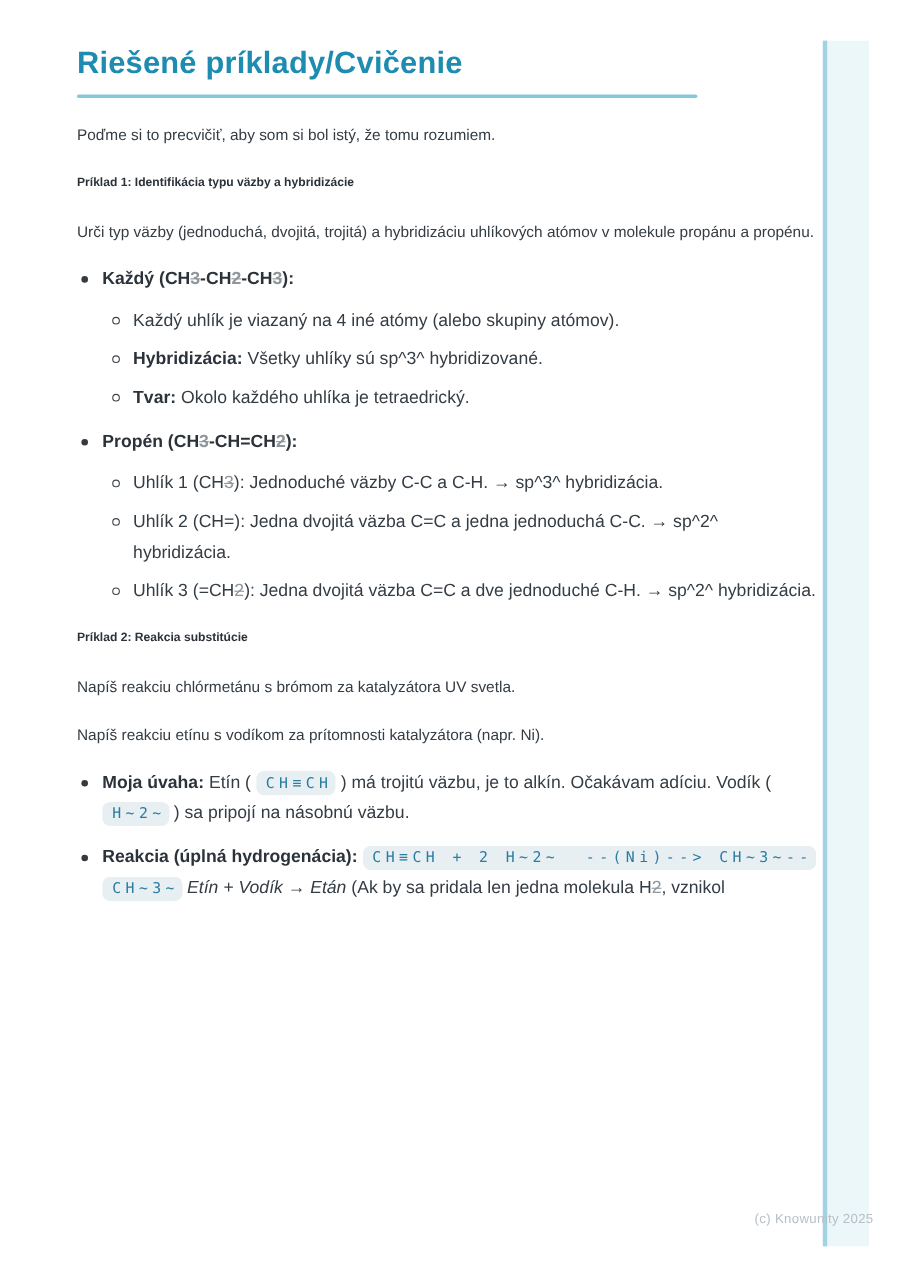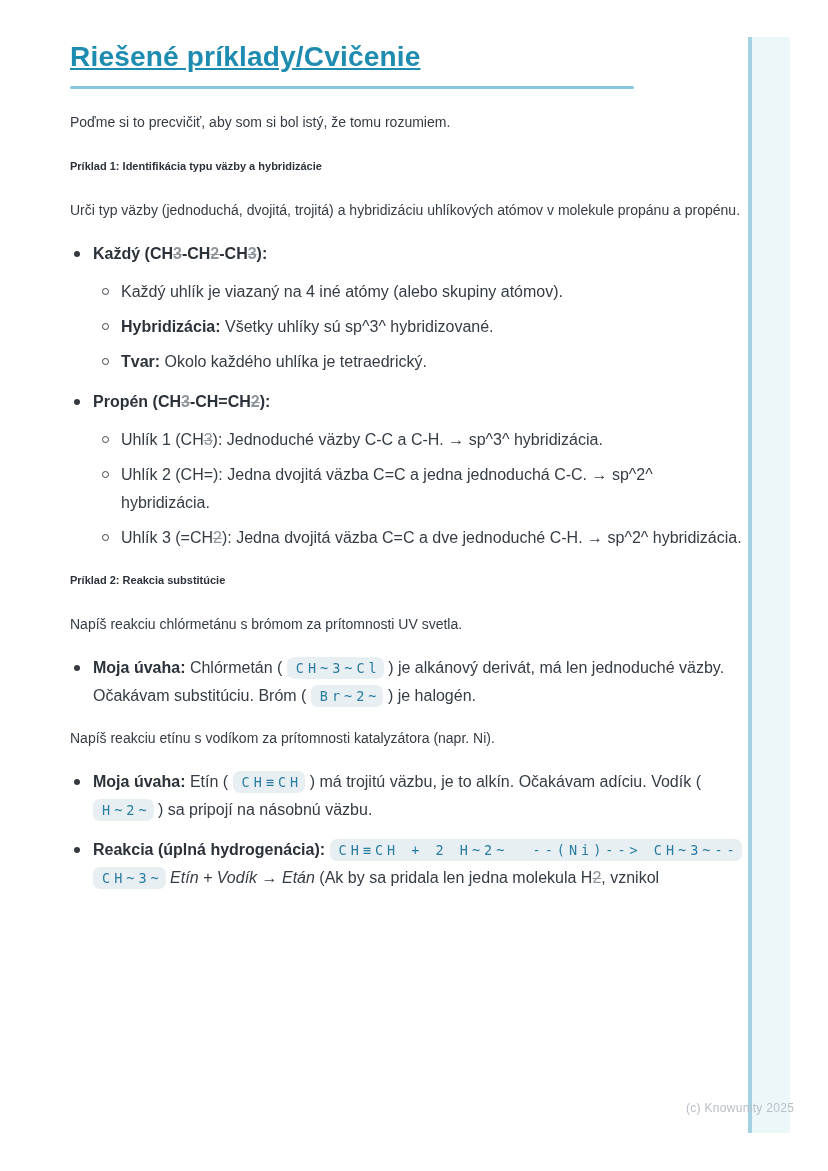--- a/index.html
+++ b/index.html
@@ -14,21 +14,20 @@
     z-index:1;
   }
   .watermark{
     position:absolute;left:686px;top:1101px;z-index:2;
     font-size:12px;letter-spacing:.3px;color:var(--watermark,#b8bfc5);
   }
   .content{position:absolute;left:70px;top:41px;width:672px;z-index:3;}
   .title{
     margin:0 0 13px 0;font-size:28px;font-weight:700;letter-spacing:.2px;
     color:var(--accent,#1e8cb0);
-    text-decoration:underline;
   }
   .rule{width:564px;height:3px;border-radius:2px;background:var(--rule,#85c8dc);margin:0 0 19px 0;}
   .para{margin:8px 0 15px 0;font-size:14px;line-height:29px;color:var(--text,#343c44);}
   .h3{margin:0 0 16px 0;font-size:11px;line-height:28px;font-weight:700;color:var(--heading,#2b323a);}
   ul.l1{list-style:none;margin:0 0 14px 0;padding:0;}
   .li1{position:relative;padding-left:23px;margin-bottom:12px;font-size:16px;line-height:28px;color:var(--text,#343c44);}
   .li1::before{content:"";position:absolute;left:4px;top:11px;width:6px;height:6px;border-radius:50%;background:#343a40;}
   ul.l2{list-style:none;margin:10px 0 0 0;padding:0 0 0 7px;}
   .li2{position:relative;padding-left:21px;margin-bottom:7px;font-size:16px;line-height:28px;color:var(--text,#343c44);}
   .li2:last-child{margin-bottom:0;}
@@ -76,23 +75,22 @@
         <span><span class="seg-b">Propén (CH</span><span class="seg-bs">3</span><span class="seg-b">-CH=CH</span><span class="seg-bs">2</span><span class="seg-b">):</span></span>
         <ul class="l2">
           <li class="li2"><span class="seg-p">Uhlík 1 (CH</span><span class="seg-s">3</span><span class="seg-p">): Jednoduché väzby C-C a C-H. → sp^3^ hybridizácia.</span></li>
           <li class="li2"><span class="seg-p">Uhlík 2 (CH=): Jedna dvojitá väzba C=C a jedna jednoduchá C-C. → sp^2^ hybridizácia.</span></li>
           <li class="li2"><span class="seg-p">Uhlík 3 (=CH</span><span class="seg-s">2</span><span class="seg-p">): Jedna dvojitá väzba C=C a dve jednoduché C-H. → sp^2^ hybridizácia.</span></li>
         </ul>
       </li>
     </ul>
 
     <h3 class="h3">Príklad 2: Reakcia substitúcie</h3>
-    <p class="para">Napíš reakciu chlórmetánu s brómom za prítomnosti UV svetla.</p>
+    <p class="para">Napíš reakciu chlórmetánu s brómom za katalyzátora UV svetla.</p>
     <ul class="l1">
-      <li class="li1"><span class="seg-b">Moja úvaha:</span><span class="seg-p"> Chlórmetán ( </span><span class="seg-c">CH~3~Cl</span><span class="seg-p"> ) je alkánový derivát, má len jednoduché väzby. Očakávam substitúciu. Bróm ( </span><span class="seg-c">Br~2~</span><span class="seg-p"> ) je halogén.</span></li>
     </ul>
 
     <p class="para">Napíš reakciu etínu s vodíkom za prítomnosti katalyzátora (napr. Ni).</p>
     <ul class="l1">
       <li class="li1"><span class="seg-b">Moja úvaha:</span><span class="seg-p"> Etín ( </span><span class="seg-c">CH≡CH</span><span class="seg-p"> ) má trojitú väzbu, je to alkín. Očakávam adíciu. Vodík ( </span><span class="seg-c">H~2~</span><span class="seg-p"> ) sa pripojí na násobnú väzbu.</span></li>
       <li class="li1"><span class="seg-b">Reakcia (úplná hydrogenácia):</span><span class="seg-p"> </span><span class="seg-c">CH≡CH + 2 H~2~  --(Ni)--&gt; CH~3~--CH~3~</span><span class="seg-p"> </span><span class="seg-i">Etín + Vodík → Etán</span><span class="seg-p"> (Ak by sa pridala len jedna molekula H</span><span class="seg-s">2</span><span class="seg-p">, vznikol</span></li>
     </ul>
   </main>
 </div>
 

